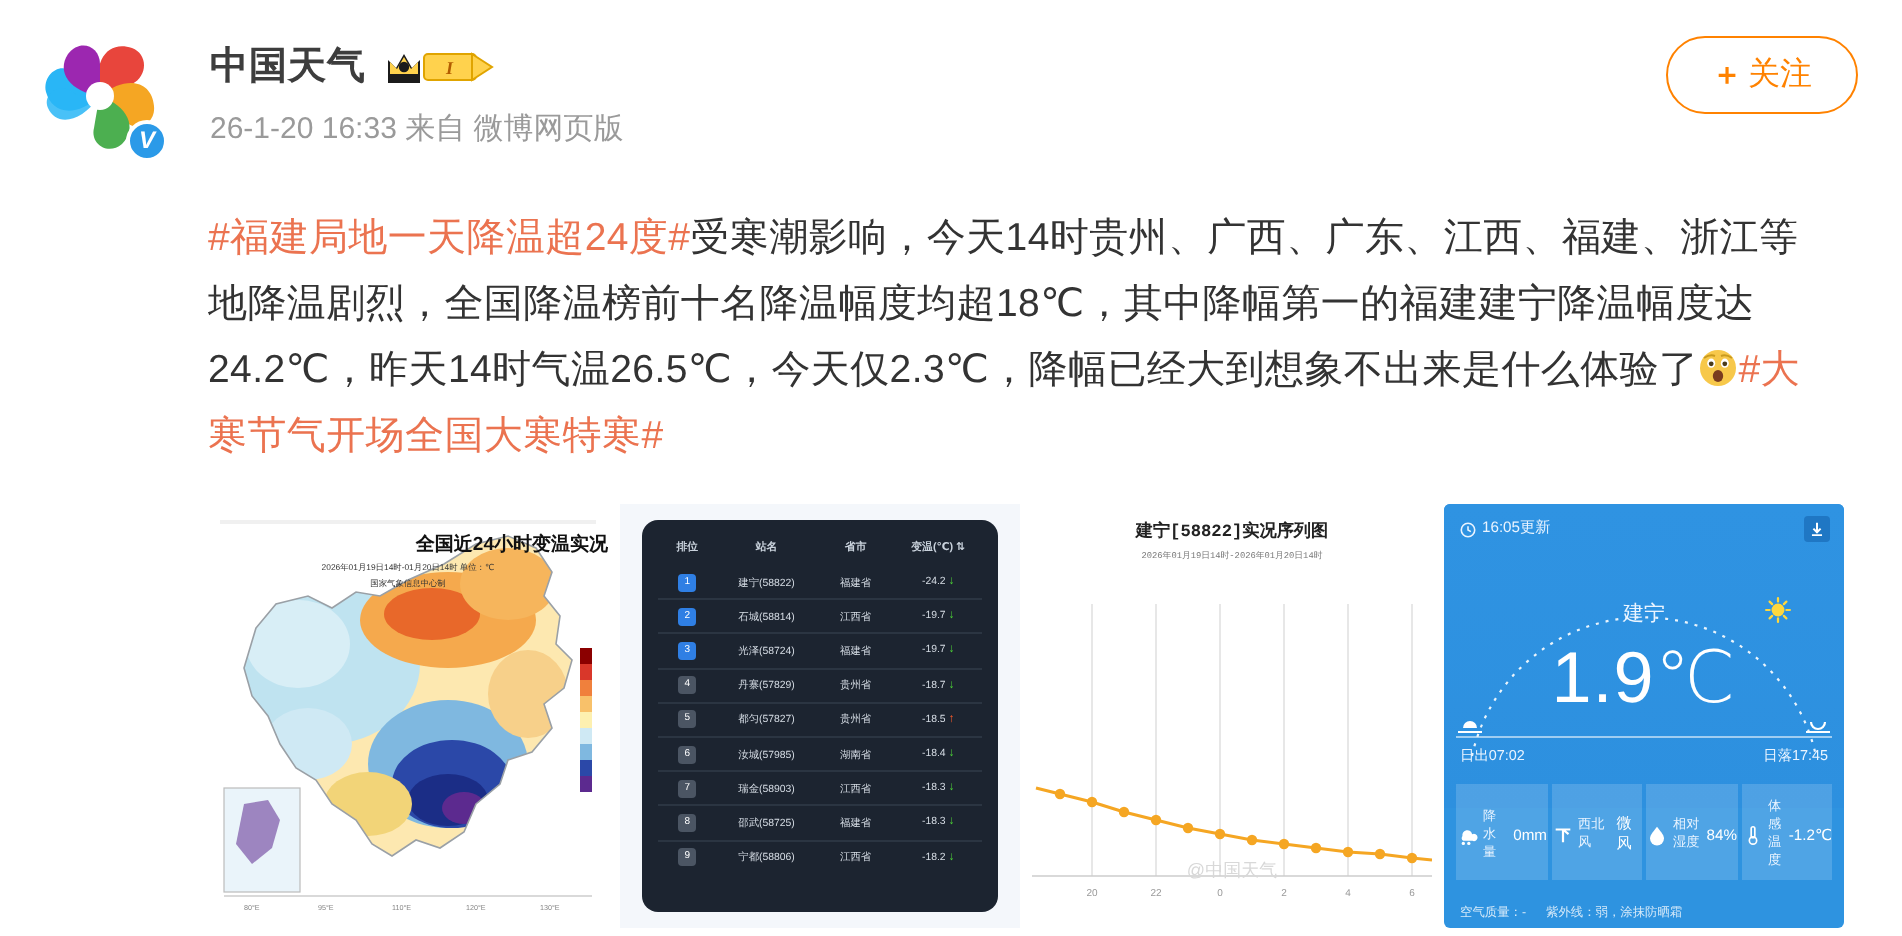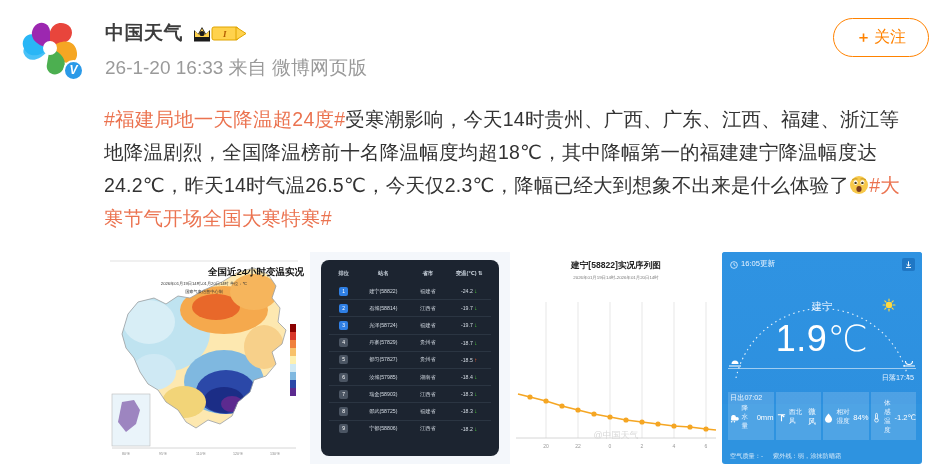--- a/index.html
+++ b/index.html
@@ -22,21 +22,21 @@
     background:#2b9ae8; border:2px solid #fff; color:#fff; font-size:12px; font-weight:bold;
     line-height:17px; text-align:center; font-style:italic;
   }
   .meta { margin-left:21px; padding-top:6px; }
   .nameline { display:flex; align-items:center; }
   .uname { font-size:19px; color:#3d3d3d; font-weight:bold; letter-spacing:.5px; }
   .crown {
     margin-left:9px; position:relative; height:18px; display:flex; align-items:center;
   }
   .crown svg { display:block; }
-  .subline { margin-top:9px; font-size:19px; color:#9a9a9a; }
+  .subline { margin-top:9px; font-size:15px; color:#9a9a9a; }
   .subline .src { color:#9a9a9a; }
 
   
   .follow-btn {
     position:absolute; right:22px; top:18px;
     border:1px solid #ff8200; color:#ff8200; background:#fff;
     border-radius:20px; padding:8px 22px; font-size:16px; cursor:pointer;
     display:flex; align-items:center; gap:3px; font-weight:500;
   }
   .follow-btn .plus { font-size:15px; font-weight:bold; }
@@ -74,21 +74,21 @@
   table.rank tr:first-child td { border-top:none; }
   .rk { display:inline-block; width:9px; height:9px; line-height:9px; font-size:5px;
         color:#fff; border-radius:2px; background:#4b5563; text-align:center; }
   .rk.top { background:#2f7fe4; }
   .arrow-d { color:#4cd137; font-size:6px; }
   .arrow-u { color:#ff5c2b; font-size:6px; }
   .valcell { color:#dfe5eb; }
 
   
   .chart-thumb { background:#fff; }
-  .ch-title { text-align:center; padding-top:8px; }
+  .ch-title { text-align:center; padding-top:8px;font-family:Liberation Mono, monospace; }
   .ch-title .c1 { font-size:8.6px; font-weight:bold; color:#222; }
   .ch-title .c2 { font-size:4.4px; color:#777; margin-top:3px; }
   .ch-plot { position:absolute; left:0; top:44px; width:200px; height:168px; }
   .watermark { position:absolute; left:50%; transform:translateX(-50%); bottom:22px;
      font-size:9px; color:#d8d8d8; white-space:nowrap; }
 
   
   .wx-thumb { background:#2e93e0; border-radius:3px; color:#fff; }
   .wx-top { position:relative; height:152px;
             background:linear-gradient(180deg,#2f93e2 0%, #2d90df 100%); }
@@ -97,21 +97,21 @@
   .wx-badge { position:absolute; right:7px; top:6px; width:13px; height:13px; border-radius:2px;
               background:#1f77c4; display:flex; align-items:center; justify-content:center; }
   .wx-city { position:absolute; left:0; right:0; top:48px; text-align:center;
              font-size:10.5px; color:#eaf4ff; }
   .wx-temp { position:absolute; left:0; right:0; top:66px; text-align:center;
              font-size:36px; font-weight:300; letter-spacing:.5px; }
   .wx-arc { position:absolute; left:0; top:14px; }
   .wx-sun { position:absolute; right:26px; top:46px; width:14px; height:14px; }
   .wx-sunline { position:absolute; left:6px; right:6px; top:116px; height:1px;
                 background:rgba(255,255,255,.55); }
-  .wx-rise { position:absolute; left:8px; top:121px; font-size:7.2px; color:#eaf4ff;margin-top:20px; }
+  .wx-rise { position:absolute; left:8px; top:121px; font-size:7.2px; color:#eaf4ff; }
   .wx-set  { position:absolute; right:8px; top:121px; font-size:7.2px; color:#eaf4ff; }
   .wx-cells { position:absolute; left:6px; right:6px; top:140px; height:48px; display:flex;
               gap:2px; }
   .wx-cell { flex:1; background:rgba(255,255,255,.16); display:flex; flex-direction:row;
              align-items:center; justify-content:center; gap:2.5px; padding-top:2px;}
   .wx-cell .ic { height:12px; display:flex; align-items:center; }
   .wx-cell .lb { font-size:6.6px; color:#eaf4ff; }
   .wx-cell .vl { font-size:7.6px; color:#fff; }
   .wx-foot { position:absolute; left:8px; right:8px; bottom:3px; font-size:6.2px;
              color:rgba(255,255,255,.8); display:flex; gap:10px; align-items:center;

